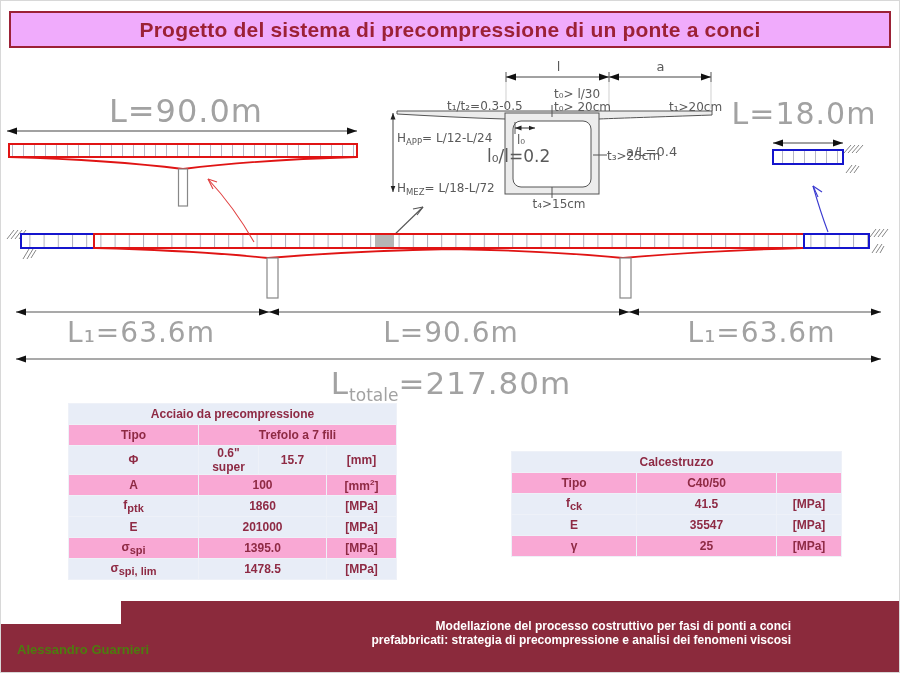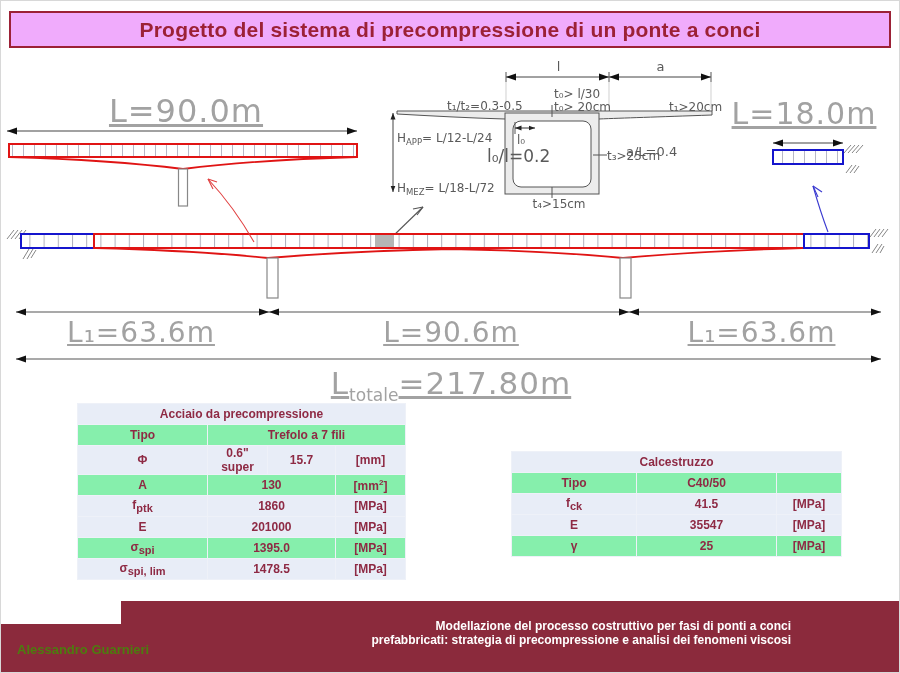--- a/index.html
+++ b/index.html
@@ -9,36 +9,36 @@
   
   .title-box{position:absolute;left:8px;top:10px;width:878px;height:33px;border:2px solid #9c2136;
              display:flex;align-items:center;justify-content:center;background:#f0abfc;}
   .title-box .ttl{font-size:21px;font-weight:bold;color:#9c2136;letter-spacing:.2px;}
 
   
   svg.drawing{position:absolute;left:0;top:0;pointer-events:none;}
 
   
   .cad{position:absolute;font-family:"DejaVu Sans",sans-serif;color:#a2a2a2;text-align:center;
-       line-height:1;white-space:nowrap;pointer-events:none;letter-spacing:1px;font-weight:400;text-decoration:underline;}
+       line-height:1;white-space:nowrap;pointer-events:none;letter-spacing:1px;font-weight:400;}
   .cad sub{font-size:.55em;letter-spacing:0;}
 
   
   .ann{position:absolute;font-family:"DejaVu Sans",sans-serif;font-size:12px;color:#5a5a5a;
        line-height:1.05;white-space:nowrap;pointer-events:none;}
   .ann sub{font-size:8.5px;}
   .ann.ctr{text-align:center;}
 
   
   .tbl{position:absolute;}
   table.data{border-collapse:collapse;table-layout:fixed;font-size:12px;font-weight:bold;
              color:#8e2a44;text-align:center;font-family:"Liberation Sans",sans-serif;}
   table.data td{border:1px solid #eef1f8;height:20px;padding:0 2px;overflow:hidden;}
   tr.rl td{background:#e8edf7;}
-  tr.rw td{background:#86efac;}
+  tr.rw td{background:#f9a8d4;}
   table.data sub{font-size:11px;}
   sup.u{font-size:8px;}
 
   
   .footer-step{position:absolute;left:120px;top:600px;width:780px;height:30px;background:#8b2a3c;}
   .footer-band{position:absolute;left:0;top:623px;width:900px;height:50px;background:#8b2a3c;}
   .author{position:absolute;left:16px;top:641px;color:#4d7c0f;font-size:13px;font-weight:600;}
   .thesis{position:absolute;left:362px;top:619px;width:428px;color:#fff;font-size:12px;font-weight:bold;
           text-align:right;line-height:13.5px;}
   .page{position:absolute;left:814px;top:648px;width:82px;color:#b08f9c;font-size:13px;margin-top:44px;}
@@ -185,21 +185,21 @@
   <div class="ann" style="left:553px;top:100px;">t₀&gt; 20cm</div>
   <div class="ann" style="left:668px;top:100px;">t₁&gt;20cm</div>
   <div class="ann" style="left:396px;top:131px;"><span>H</span><sub>APP</sub><span>= L/12-L/24</span></div>
   <div class="ann" style="left:516px;top:133px;">l₀</div>
   <div class="ann" style="left:486px;top:147px;font-size:17px;">l₀/l=0.2</div>
   <div class="ann" style="left:625px;top:144px;font-size:13px;">a/L=0.4</div>
   <div class="ann" style="left:606px;top:149px;">t₃&gt;25cm</div>
   <div class="ann" style="left:396px;top:181px;"><span>H</span><sub>MEZ</sub><span>= L/18-L/72</span></div>
   <div class="ann ctr" style="left:518px;top:197px;width:80px;">t₄&gt;15cm</div>
 
-  <div class="tbl" style="left:39px;top:402px;width:328px;padding-left:37px;">
+  <div class="tbl" style="left:30px;top:402px;width:328px;padding-left:37px;">
     <table class="data" style="width:328px;">
       <colgroup>
           <col style="width:130px">
           <col style="width:60px">
           <col style="width:68px">
           <col style="width:70px">
         </colgroup>
       <tbody>
           <tr class="rl">
             <td colspan="4">Acciaio da precompressione</td>
@@ -209,21 +209,21 @@
             <td colspan="3">Trefolo a 7 fili</td>
           </tr>
       <tr class="rl">
         <td>Φ</td>
             <td>0.6" super</td>
             <td>15.7</td>
             <td>[mm]</td>
           </tr>
       <tr class="rw">
         <td>A</td>
-            <td colspan="2">130</td>
+            <td colspan="2">100</td>
         <td><span>[mm</span><sup class="u">2</sup><span>]</span></td>
           </tr>
       <tr class="rl">
         <td><span>f</span><sub>ptk</sub></td>
         <td colspan="2">1860</td>
             <td>[MPa]</td>
           </tr>
       <tr class="rl">
         <td>E</td>
             <td colspan="2">201000</td>

